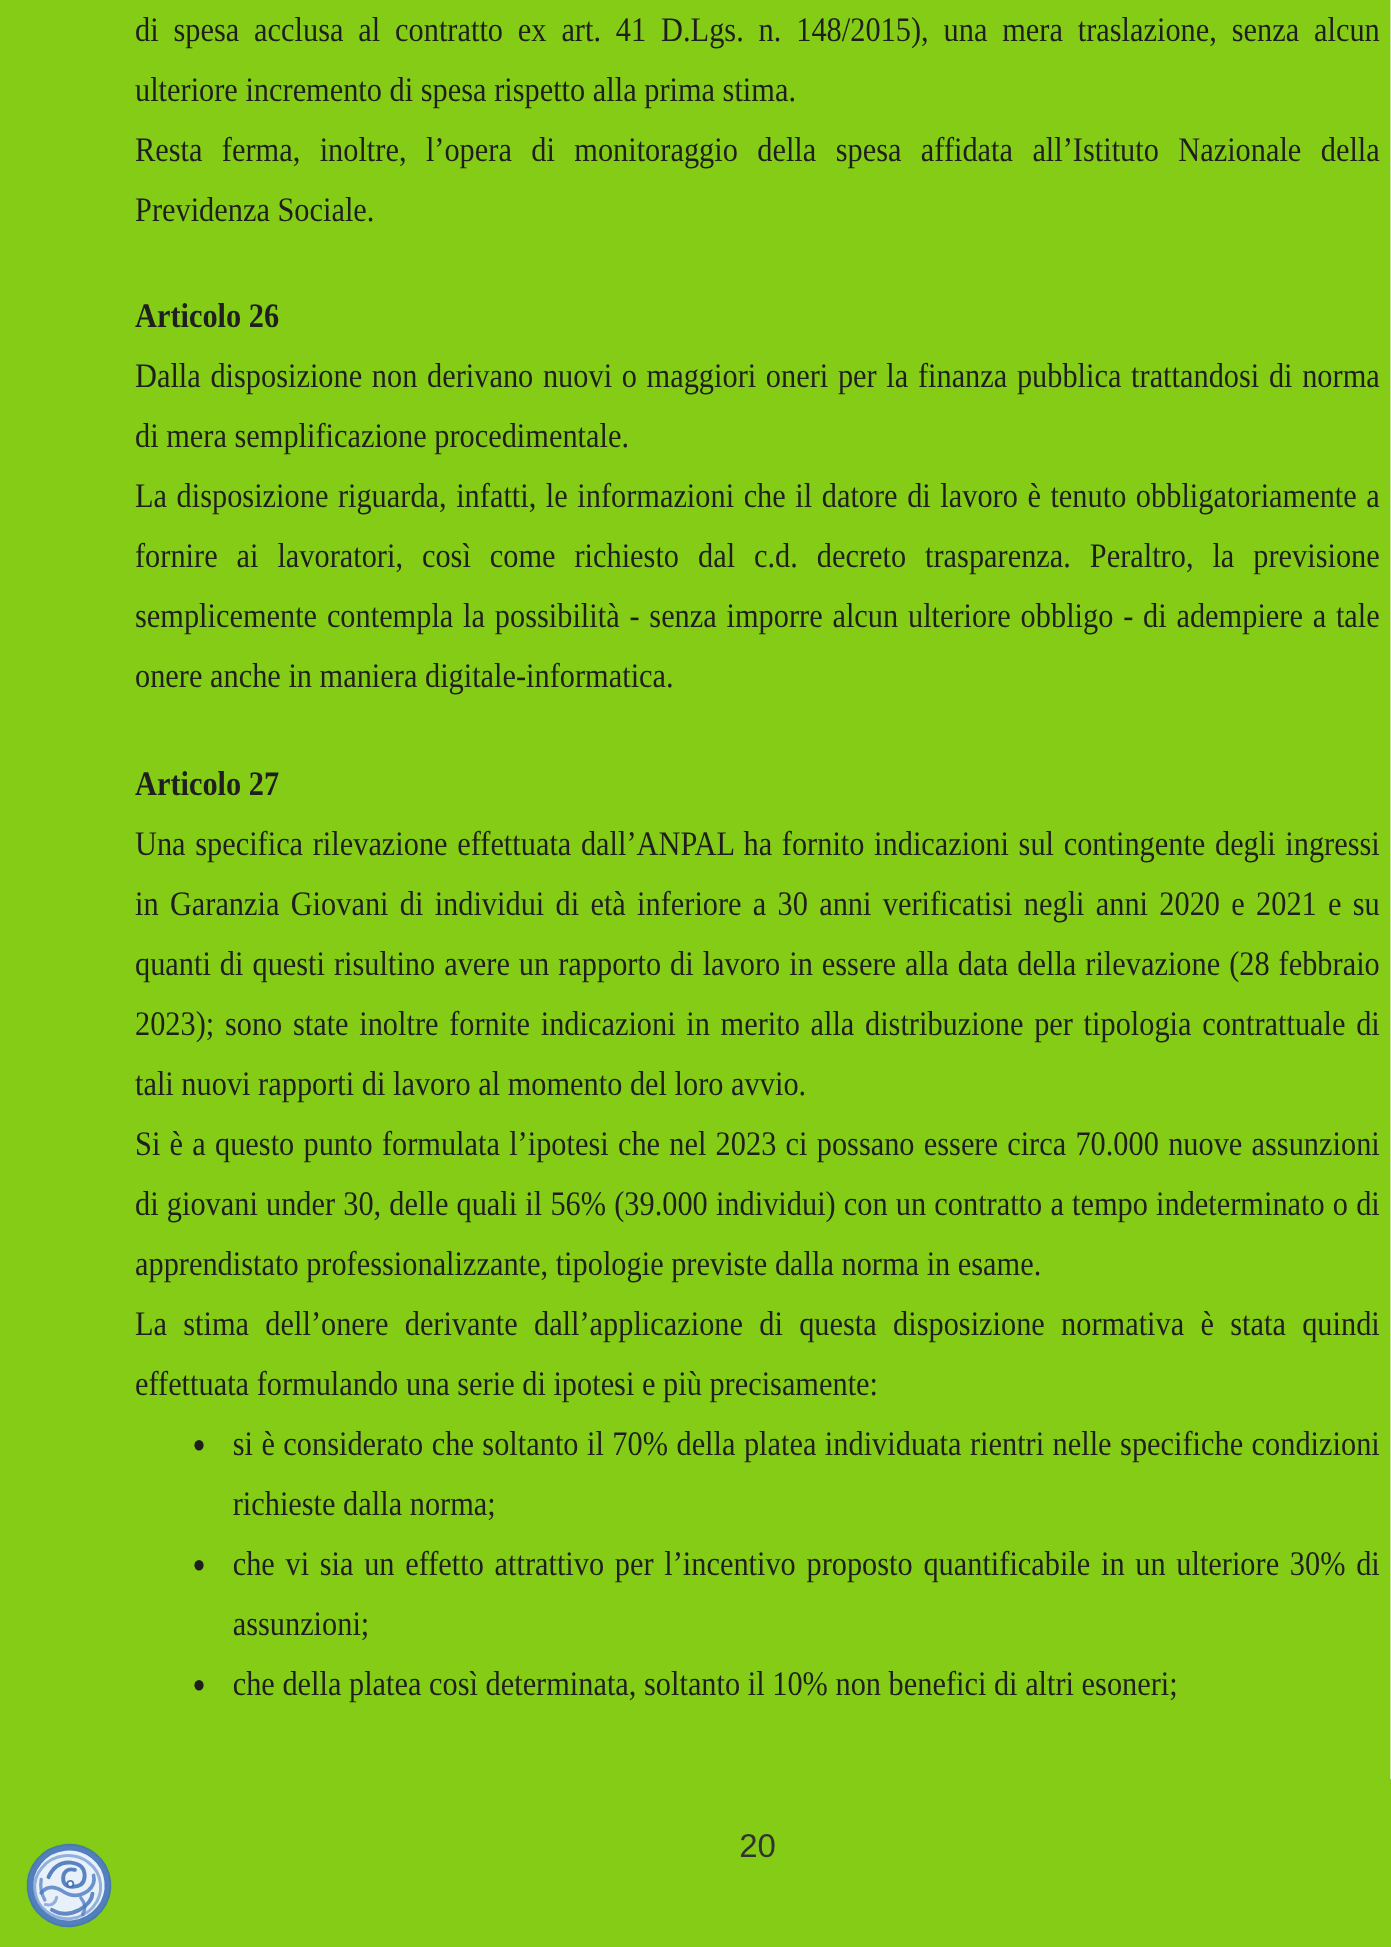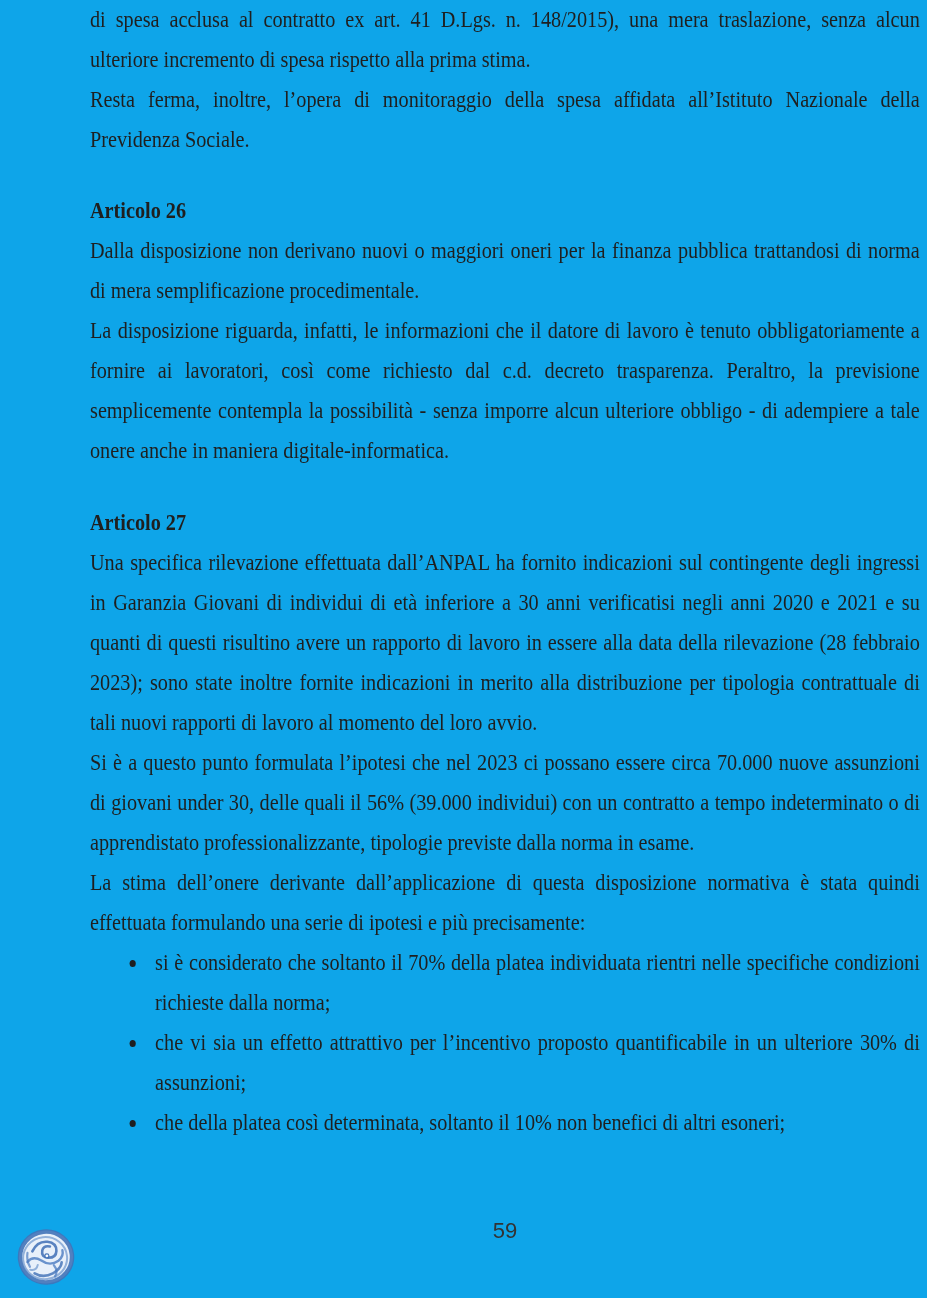--- a/index.html
+++ b/index.html
@@ -11,21 +11,21 @@
     width: 927px;
     height: 1298px;
     position: relative;
     overflow: hidden;
     font-family: "Liberation Serif", serif;
     color: #1f1f1f;
   }
   .page {
     position: absolute;
     inset: 0;
-    background: #0ea5e9;
+    background: #84cc16;
   }
   .text-block {
     position: absolute;
     left: 90px;
     top: 0;
     width: 943px;            
     transform: scaleX(0.88);
     transform-origin: 0 0;
     font-size: 23px;
     line-height: 40px;
@@ -109,21 +109,21 @@
         <span>che vi sia un effetto attrattivo per l’incentivo proposto quantificabile in un ulteriore 30% di assunzioni;</span>
       </li>
       <li class="bullet-item">
         <span class="bullet-dot"></span>
         <span>che della platea così determinata, soltanto il 10% non benefici di altri esoneri;</span>
       </li>
     </ul>
 
   </div>
 
-  <div class="page-number">59</div>
+  <div class="page-number">20</div>
 
   <div class="stamp">
     <svg width="66" height="72" viewBox="0 0 66 72" xmlns="http://www.w3.org/2000/svg">
       <g transform="rotate(-6 33 37)" fill="none" stroke-linecap="round">
         <ellipse cx="33" cy="37" rx="27" ry="26.5" fill="#e8f0fa" stroke="none"></ellipse>
         <ellipse cx="33" cy="37" rx="26" ry="25.5" stroke="#4173b8" stroke-width="4.5" opacity="0.9"></ellipse>
         <ellipse cx="32" cy="38" rx="22" ry="21" stroke="#6d96cc" stroke-width="2" opacity="0.7"></ellipse>
         <path d="M20 30 Q26 20 36 22 Q45 24 44 32 Q43 39 35 38 Q28 37 30 30 Q32 25 38 27" stroke="#3f6fb5" stroke-width="2.6" opacity="0.85"></path>
         <path d="M14 40 Q20 34 28 40 Q36 47 45 42 Q51 38 50 32" stroke="#4a7bc0" stroke-width="2.4" opacity="0.8"></path>
         <path d="M20 52 Q28 58 38 54 Q47 50 48 44" stroke="#3f6fb5" stroke-width="2.6" opacity="0.8"></path>

